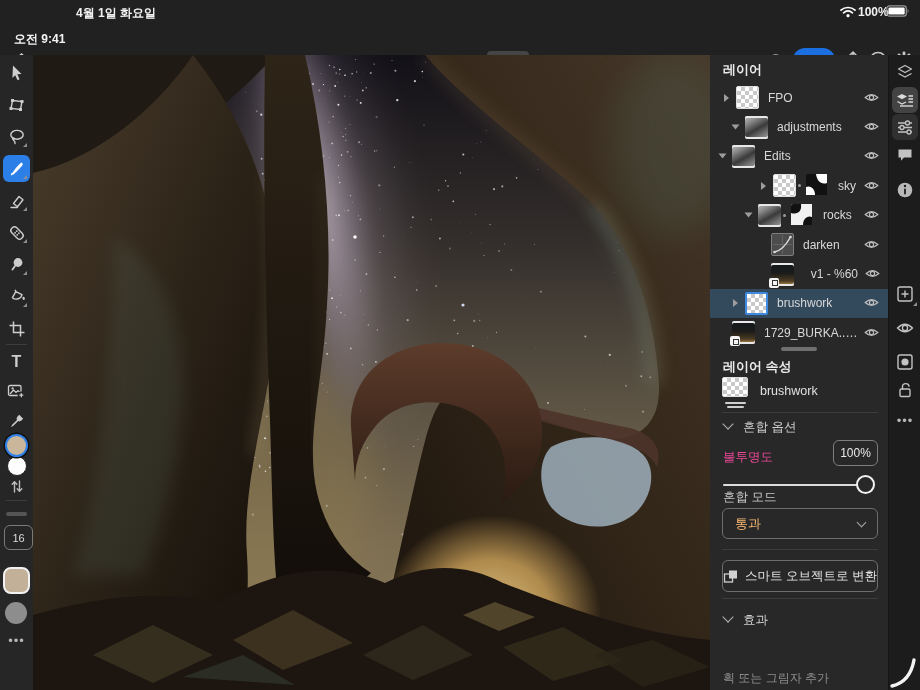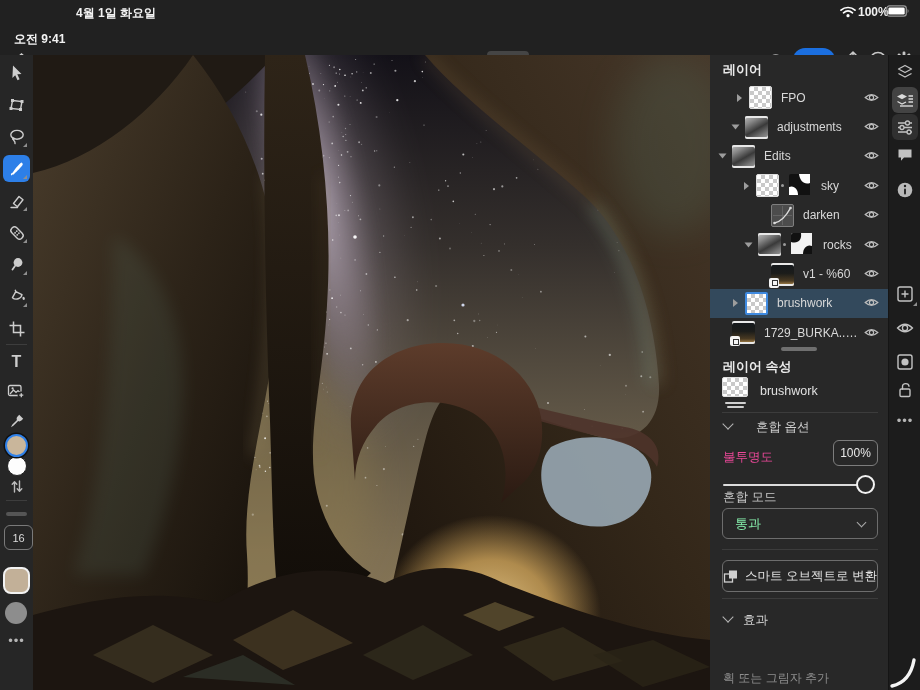--- a/index.html
+++ b/index.html
@@ -59,21 +59,21 @@
   .linkdot { width:3px; height:3px; border-radius:50%; background:#9a9a9a; margin-left:2px; flex:none; }
   .lname { margin-left:9px; color:#d8d8d8; font-size:12px; white-space:nowrap; overflow:hidden; text-overflow:ellipsis; flex:1; }
   .eyebtn { width:16px; height:16px; flex:none; margin-left:6px; }
   #drag-pill { position:absolute; left:71px; top:292px; width:36px; height:4px; border-radius:2px; background:#6f6f6f; }
   .hdiv { position:absolute; left:12px; width:156px; height:1px; background:#3c3c3c; }
   .sect-label { position:absolute; color:#cfcfcf; font-size:12.5px; }
   .sect-chev { position:absolute; width:8px; height:8px; border-right:1.6px solid #b5b5b5; border-bottom:1.6px solid #b5b5b5; transform:rotate(45deg); }
   #opacity-value { position:absolute; left:123px; top:385px; width:45px; height:26px; border:1.2px solid #7d7d7d; border-radius:6px; color:#e8e8e8; font-size:12px; display:flex; align-items:center; justify-content:center; }
   #opacity-track { position:absolute; left:13px; top:429px; width:144px; height:2px; background:#dcdcdc; border-radius:1px; }
   #opacity-knob { position:absolute; left:146px; top:420px; width:19px; height:19px; border-radius:50%; border:2.5px solid #f2f2f2; background:#282828; }
-  #blend-dd { position:absolute; left:12px; top:453px; width:156px; height:31px; border:1.2px solid #6d6d6d; border-radius:6px; color:#86efac; font-size:13px; display:flex; align-items:center; padding:0 12px; }
+  #blend-dd { position:absolute; left:12px; top:453px; width:156px; height:31px; border:1.2px solid #6d6d6d; border-radius:6px; color:#fdba74; font-size:13px; display:flex; align-items:center; padding:0 12px; }
   #blend-dd .chev-down { margin-left:auto; }
   .pbutton { position:absolute; left:12px; width:156px; height:32px; border:1.2px solid #6d6d6d; border-radius:6px; color:#e4e4e4; font-size:12.5px; display:flex; align-items:center; justify-content:center; gap:7px; background:transparent; }
   #effect-hint { position:absolute; left:13px; top:615px; color:#8f8f8f; font-size:12px; }
   .prop-thumb { position:absolute; left:12px; top:322px; width:27px; height:23px; }
   .prop-thumb .stack1,.prop-thumb .stack2 { position:absolute; left:3px; width:21px; height:2px; background:#cfcfcf; border-radius:1px; }
   .prop-thumb .stack1 { bottom:-4px; }
   .prop-thumb .stack2 { bottom:-8px; width:17px; left:5px; }
   
   #rstrip { position:absolute; left:888px; top:55px; width:32px; height:635px; background:#1c1c1c; border-left:1px solid #151515; }
   .sicon { position:absolute; left:3px; width:26px; height:26px; border-radius:6px; display:flex; align-items:center; justify-content:center; }
@@ -1039,21 +1039,21 @@
     <path d="M330 600 L390 570 L440 600 L380 625 Z" fill="#2f2a1c" opacity=".85"></path>
     <path d="M470 592 L530 572 L590 606 L520 626 Z" fill="#37301e" opacity=".7"></path>
     <path d="M150 622 L210 600 L262 630 Z" fill="#39463a" opacity=".5"></path>
     <path d="M560 600 L620 585 L677 612 L610 632 Z" fill="#2b2417" opacity=".8"></path>
   </svg>
 </div>
 
 <div id="rpanel">
   <div class="ptitle" style="top:6px">레이어</div>
   <div id="layer-rows">
-      <div class="lrow" style="padding-left: 27px; justify-content: flex-end;">
+      <div class="lrow" style="padding-left: 14px; justify-content: flex-end;">
         <span class="arrow-slot">
           <span class="arrow"></span>
         </span>
         <div class="thumb checker"></div>
         <span class="lname">FPO</span>
         <span class="eyebtn"><svg width="15" height="15" viewBox="0 0 15 15">
             <path d="M1.2 7.5 Q7.5 1.8 13.8 7.5 Q7.5 13.2 1.2 7.5 Z" stroke="#bdbdbd" stroke-width="1.2" fill="none"></path>
             <circle cx="7.5" cy="7.5" r="2.1" stroke="#bdbdbd" stroke-width="1.2" fill="none"></circle>
           </svg></span>
       </div>
@@ -1072,46 +1072,32 @@
         <span class="arrow-slot">
           <span class="arrow open"></span>
         </span>
         <div class="thumb photo-gray"></div>
         <span class="lname">Edits</span>
         <span class="eyebtn"><svg width="15" height="15" viewBox="0 0 15 15">
             <path d="M1.2 7.5 Q7.5 1.8 13.8 7.5 Q7.5 13.2 1.2 7.5 Z" stroke="#bdbdbd" stroke-width="1.2" fill="none"></path>
             <circle cx="7.5" cy="7.5" r="2.1" stroke="#bdbdbd" stroke-width="1.2" fill="none"></circle>
           </svg></span>
       </div>
-      <div class="lrow" style="padding-left: 34px;">
+      <div class="lrow" style="padding-left: 51px;">
         <span class="arrow-slot">
           <span class="arrow"></span>
         </span>
         <div class="thumb checker"></div>
         <span class="linkdot"></span>
         <div class="thumb mask"><svg width="21" height="21" viewBox="0 0 21 21">
             <rect width="21" height="21" fill="#111"></rect>
             <path d="M21 0 L21 9 C15 11 11 7 10 0 Z" fill="#fff"></path>
             <path d="M0 21 L0 13 C5 11 9 15 9 21 Z" fill="#fff"></path>
           </svg></div>
         <span class="lname">sky</span>
-        <span class="eyebtn"><svg width="15" height="15" viewBox="0 0 15 15">
-            <path d="M1.2 7.5 Q7.5 1.8 13.8 7.5 Q7.5 13.2 1.2 7.5 Z" stroke="#bdbdbd" stroke-width="1.2" fill="none"></path>
-            <circle cx="7.5" cy="7.5" r="2.1" stroke="#bdbdbd" stroke-width="1.2" fill="none"></circle>
-          </svg></span>
-      </div>
-      <div class="lrow" style="padding-left: 49px;">
-        <span class="arrow-slot"></span>
-        <div class="thumb curves"><svg width="21" height="21" viewBox="0 0 21 21">
-            <path d="M10.5 1 V20 M1 10.5 H20" stroke="#6a6a6a" stroke-width=".8"></path>
-            <path d="M2.5 18 C8 17 13 13 18.5 3" stroke="#dcdcdc" stroke-width="1.5" fill="none"></path>
-            <circle cx="2.5" cy="18" r="1.3" fill="#dcdcdc"></circle>
-            <circle cx="18.5" cy="3" r="1.3" fill="#dcdcdc"></circle>
-          </svg></div>
-        <span class="lname">darken</span>
         <span class="eyebtn"><svg width="15" height="15" viewBox="0 0 15 15">
             <path d="M1.2 7.5 Q7.5 1.8 13.8 7.5 Q7.5 13.2 1.2 7.5 Z" stroke="#bdbdbd" stroke-width="1.2" fill="none"></path>
             <circle cx="7.5" cy="7.5" r="2.1" stroke="#bdbdbd" stroke-width="1.2" fill="none"></circle>
           </svg></span>
       </div>
       <div class="lrow" style="padding-left: 36px;">
         <span class="arrow-slot">
           <span class="arrow open"></span>
         </span>
         <div class="thumb photo-gray"></div>
@@ -1121,20 +1107,34 @@
             <path d="M0 0 L10 0 C11 7 7 11 0 9 Z" fill="#111"></path>
             <path d="M21 21 L12 21 C12 15 16 11 21 13 Z" fill="#111"></path>
           </svg></div>
         <span class="lname">rocks</span>
         <span class="eyebtn"><svg width="15" height="15" viewBox="0 0 15 15">
             <path d="M1.2 7.5 Q7.5 1.8 13.8 7.5 Q7.5 13.2 1.2 7.5 Z" stroke="#bdbdbd" stroke-width="1.2" fill="none"></path>
             <circle cx="7.5" cy="7.5" r="2.1" stroke="#bdbdbd" stroke-width="1.2" fill="none"></circle>
           </svg></span>
       </div>
       <div class="lrow" style="padding-left: 49px;">
+        <span class="arrow-slot"></span>
+        <div class="thumb curves"><svg width="21" height="21" viewBox="0 0 21 21">
+            <path d="M10.5 1 V20 M1 10.5 H20" stroke="#6a6a6a" stroke-width=".8"></path>
+            <path d="M2.5 18 C8 17 13 13 18.5 3" stroke="#dcdcdc" stroke-width="1.5" fill="none"></path>
+            <circle cx="2.5" cy="18" r="1.3" fill="#dcdcdc"></circle>
+            <circle cx="18.5" cy="3" r="1.3" fill="#dcdcdc"></circle>
+          </svg></div>
+        <span class="lname">darken</span>
+        <span class="eyebtn"><svg width="15" height="15" viewBox="0 0 15 15">
+            <path d="M1.2 7.5 Q7.5 1.8 13.8 7.5 Q7.5 13.2 1.2 7.5 Z" stroke="#bdbdbd" stroke-width="1.2" fill="none"></path>
+            <circle cx="7.5" cy="7.5" r="2.1" stroke="#bdbdbd" stroke-width="1.2" fill="none"></circle>
+          </svg></span>
+      </div>
+      <div class="lrow" style="padding-left: 49px; text-align: right;">
         <span class="arrow-slot"></span>
         <div class="thumb photo-dark" style="overflow: visible;">
           <div class="so-badge"></div>
         </div>
         <span class="lname">v1 - %60</span>
         <span class="eyebtn"><svg width="15" height="15" viewBox="0 0 15 15">
             <path d="M1.2 7.5 Q7.5 1.8 13.8 7.5 Q7.5 13.2 1.2 7.5 Z" stroke="#bdbdbd" stroke-width="1.2" fill="none"></path>
             <circle cx="7.5" cy="7.5" r="2.1" stroke="#bdbdbd" stroke-width="1.2" fill="none"></circle>
           </svg></span>
       </div>
@@ -1166,21 +1166,21 @@
   <div class="ptitle" style="top:303px">레이어 속성</div>
   <div class="prop-thumb">
     <div class="thumb checker" style="width:26px;height:20px"></div>
     <div class="stack1"></div>
       <div class="stack2"></div>
   </div>
   <div class="sect-label" style="left:50px;top:329px;color:#e0e0e0">brushwork</div>
 
   <div class="hdiv" style="top:357px"></div>
   <span class="sect-chev" style="left:14px;top:365px"></span>
-  <div class="sect-label" style="left:46px;top:364px">혼합 옵션</div>
+  <div class="sect-label" style="left:33px;top:364px">혼합 옵션</div>
 
   <div class="sect-label" style="left:13px;top:394px;color:#ec4899">불투명도</div>
   <div id="opacity-value">100%</div>
   <div id="opacity-track"></div>
   <div id="opacity-knob"></div>
 
   <div class="sect-label" style="left:13px;top:434px;color:#c9c9c9">혼합 모드</div>
   <div id="blend-dd">
     <span>통과</span>
     <span class="chev-down"></span>

